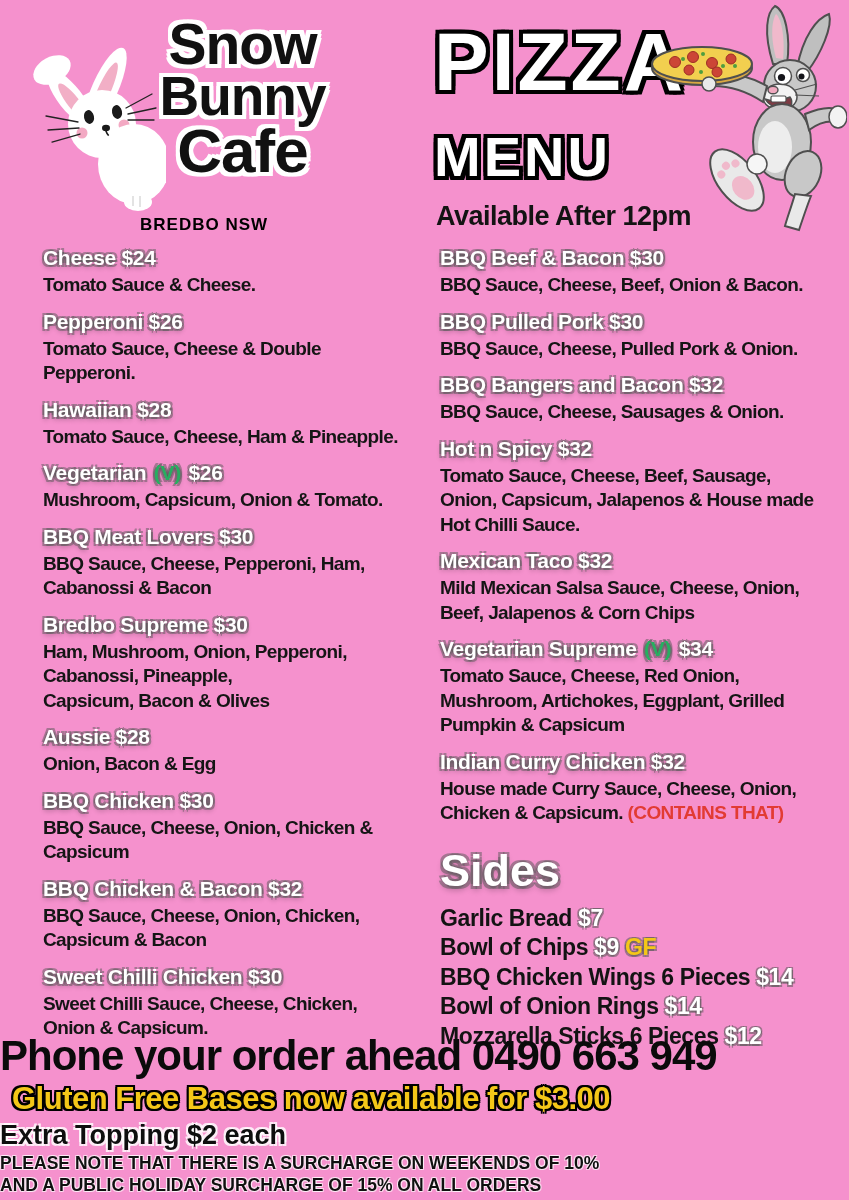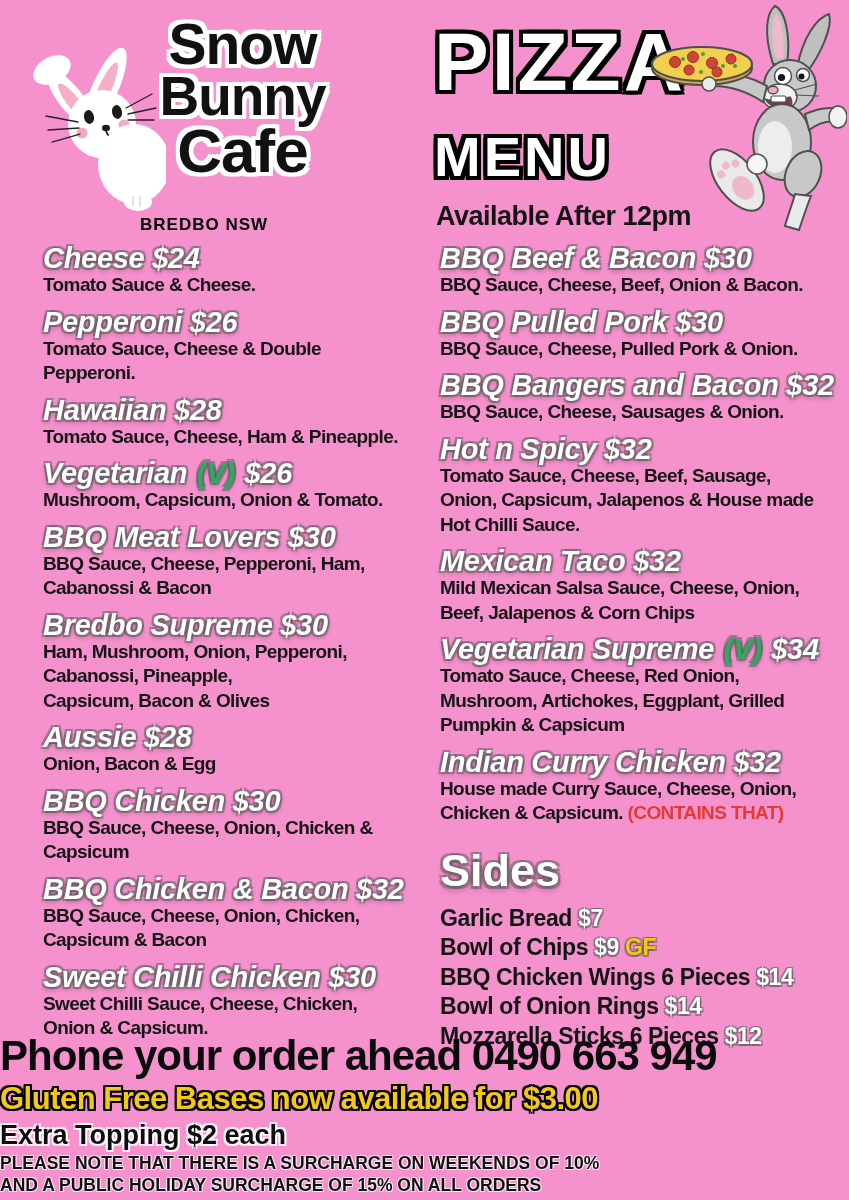--- a/index.html
+++ b/index.html
@@ -44,26 +44,25 @@
   }
   .hero-bunny { position:absolute; left:645px; top:2px; width:202px; height:232px; }
 
   
   .col { position:absolute; top:243px; }
   .col-left  { left:43px;  width:395px; }
   .col-right { left:440px; width:405px; }
 
   .item { margin-bottom:9px; }
   .item-name {
-    font-size:29px; font-weight:800; line-height:30px; color:#fff;
+    font-size:21px; font-weight:800; line-height:30px; color:#fff;
     letter-spacing:-0.3px;
     text-shadow:-2px -2px 0 rgba(90,90,90,.5),2px -2px 0 rgba(90,90,90,.5),
                 -2px 2px 0 rgba(90,90,90,.5),2px 2px 0 rgba(90,90,90,.5),
                 0 3px 5px rgba(0,0,0,.28);
-    font-style:italic;
   }
   .item-name .veg { color:var(--green,#27AE60); margin:0 2px; }
   .item-desc {
     font-size:19px; font-weight:700; line-height:24.5px; color:#151515;
     letter-spacing:-0.6px; white-space:pre-line;
   }
   .item-desc .nuts-note { color:var(--red,#E23B33); font-weight:800; }
 
   .sides-heading {
     font-size:45px; font-weight:800; color:#fff; line-height:50px;
@@ -90,20 +89,21 @@
   
   .footer { position:absolute; left:0; top:1032px; width:849px; text-align:left; }
   .phone-line {
     font-size:42px; font-weight:800; color:#0b0b0b; line-height:48px; letter-spacing:-1px;
   }
   .gluten-line {
     font-size:31px; font-weight:800; line-height:38px; color:var(--yellow,#F4C718);
     letter-spacing:-0.5px;
     text-shadow:-2px -2px 0 #000,2px -2px 0 #000,-2px 2px 0 #000,2px 2px 0 #000,
                 -2px 0 0 #000,2px 0 0 #000,0 -2px 0 #000,0 2px 0 #000;
+    padding-left:12px;
   }
   .topping-line {
     font-size:27px; font-weight:800; color:#0e0e0e; line-height:34px;
     text-shadow:-2px -2px 0 rgba(255,255,255,.8),2px -2px 0 rgba(255,255,255,.8),
                 -2px 2px 0 rgba(255,255,255,.8),2px 2px 0 rgba(255,255,255,.8);
   }
   .note-line {
     font-size:17.5px; font-weight:800; color:#101010; line-height:22px;
     text-shadow:-1px -1px 0 rgba(255,255,255,.6),1px -1px 0 rgba(255,255,255,.6),
                 -1px 1px 0 rgba(255,255,255,.6),1px 1px 0 rgba(255,255,255,.6);

